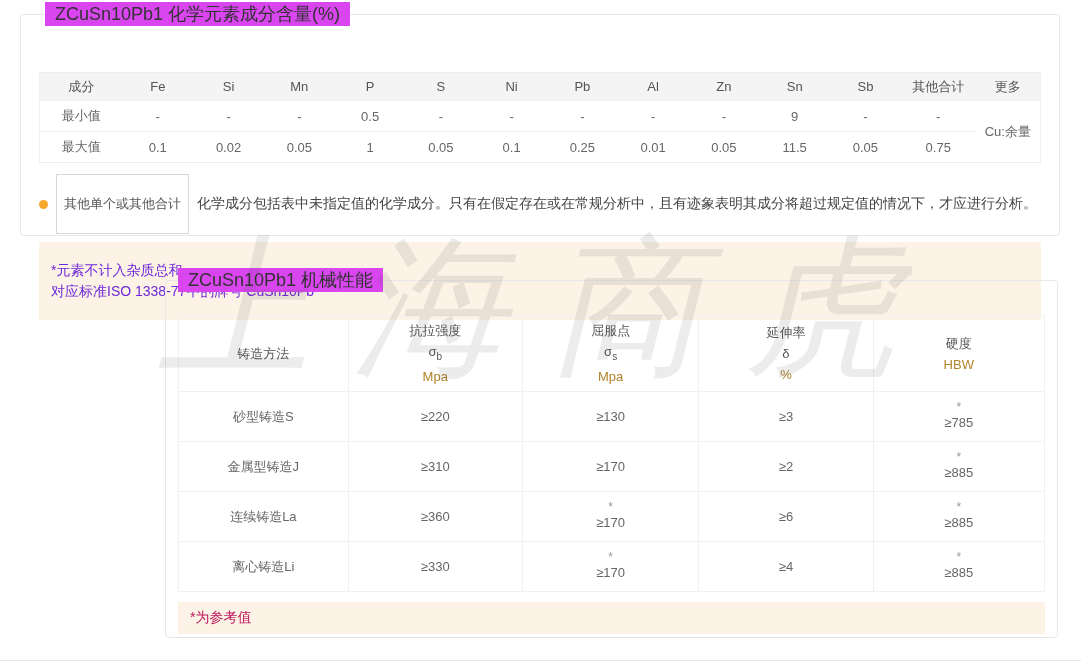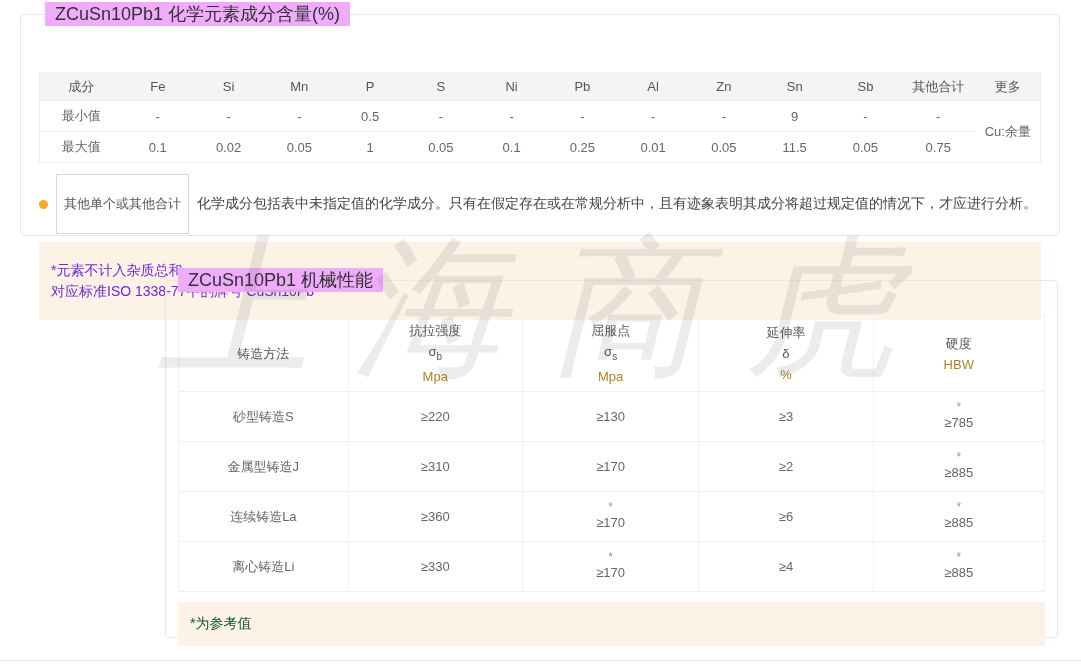--- a/index.html
+++ b/index.html
@@ -40,21 +40,21 @@
     position: absolute;
     border: 1px solid var(--panel_border);
     border-radius: 4px;
     background: transparent;
   }
   #chem-panel { left: 20px; top: 14px; width: 1040px; height: 222px; }
   #mech-panel { left: 165px; top: 280px; width: 893px; height: 358px; }
   .legend {
     position: absolute;
     top: -13px;
-    background: #f0abfc;
+    background: #d946ef;
     padding: 0 10px;
     font-size: 18px;
     color: var(--text_primary);
     white-space: nowrap;
   }
   #chem-panel .legend { left: 24px; }
   #mech-panel .legend { left: 12px; }
 
   .chem-inner { padding: 0 18px; }
   .chem-table {
@@ -133,23 +133,23 @@
     color: var(--text_value);
   }
   .hdr-line { line-height: 21px; }
   .unit { color: var(--accent_gold); }
   .mech-table sub { font-size: 10px; }
   .star { font-size: 12px; color: #999; line-height: 13px; }
   .val { line-height: 18px; }
   .mech-footnote {
     margin: 10px 12px 0 12px;
     background: var(--note_bg);
-    padding: 13px 12px;
+    padding: 7px 12px;
     font-size: 14px;
-    color: #14532d;
+    color: #be185d;
   }
   #page-divider {
     position: absolute;
     left: 0; top: 660px;
     width: 100%;
     border-top: 1px solid #e6e6e6;
   }
 </style>
 </head>
 <body>

